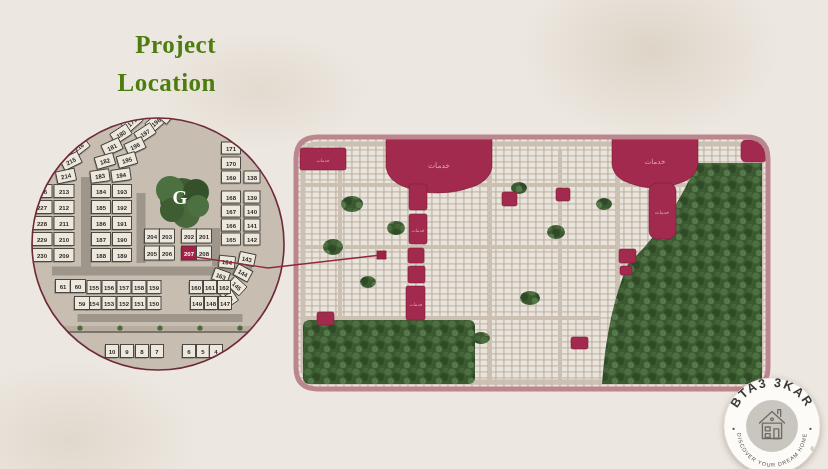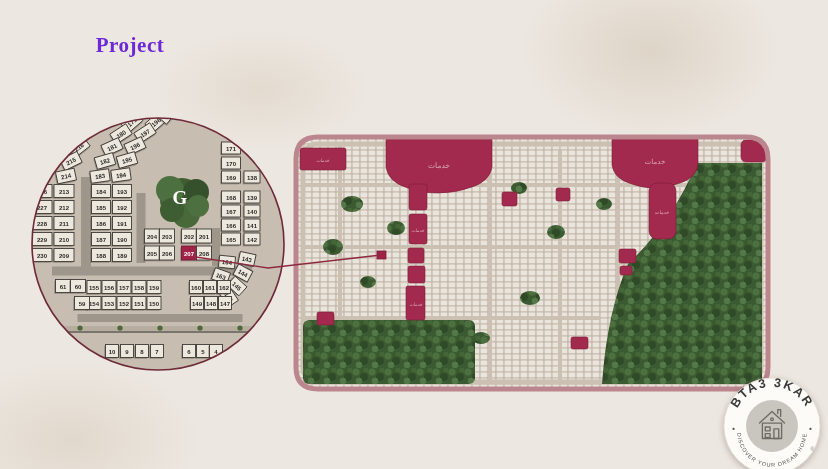--- a/index.html
+++ b/index.html
@@ -8,38 +8,39 @@
     background:#ece7e0;font-family:"Liberation Sans",sans-serif;
   }
   .stain{position:absolute;border-radius:50%;pointer-events:none;}
   .stain.s1{left:520px;top:-40px;width:260px;height:180px;
     background:radial-gradient(closest-side,rgba(199,182,160,.38),rgba(199,182,160,0));}
   .stain.s2{left:150px;top:30px;width:220px;height:120px;
     background:radial-gradient(closest-side,rgba(205,190,170,.30),rgba(205,190,170,0));}
   .stain.s3{left:-60px;top:360px;width:260px;height:160px;
     background:radial-gradient(closest-side,rgba(199,182,160,.30),rgba(199,182,160,0));}
   .title{
-    position:absolute;left:44px;top:26px;width:172px;text-align:center;
-    font-family:"Liberation Serif",serif;font-weight:bold;font-size:21px;
-    color:#6d28d9;line-height:38px;letter-spacing:.5px;
+    position:absolute;left:44px;top:26px;width:172px;text-align:right;
+    font-family:"Liberation Serif",serif;font-weight:bold;font-size:25px;
+    color:#4d7c0f;line-height:38px;letter-spacing:.5px;
   }
   #scene{position:absolute;left:0;top:0;}
   .logo{position:absolute;left:722px;top:376px;width:100px;height:100px;
     filter:drop-shadow(0 2px 3px rgba(90,70,60,.35));}
 </style>
 </head>
 <body>
 
 <div class="stage">
   <div class="stain s1"></div>
   <div class="stain s2"></div>
   <div class="stain s3"></div>
 
   <div class="title">
     <div>Project</div>
+    <div>Location</div>
   </div>
 
   <svg id="scene" width="828" height="469" viewBox="0 0 828 469">
       <defs>
         <clipPath id="circClip">
           <circle cx="158" cy="244" r="126"></circle>
         </clipPath>
         <clipPath id="mapClip">
           <path d="M318,137 h428 q22,0 22,22 v208 q0,22 -22,22 h-428 q-22,0 -22,-22 v-208 q0,-22 22,-22 z"></path>
         </clipPath>

